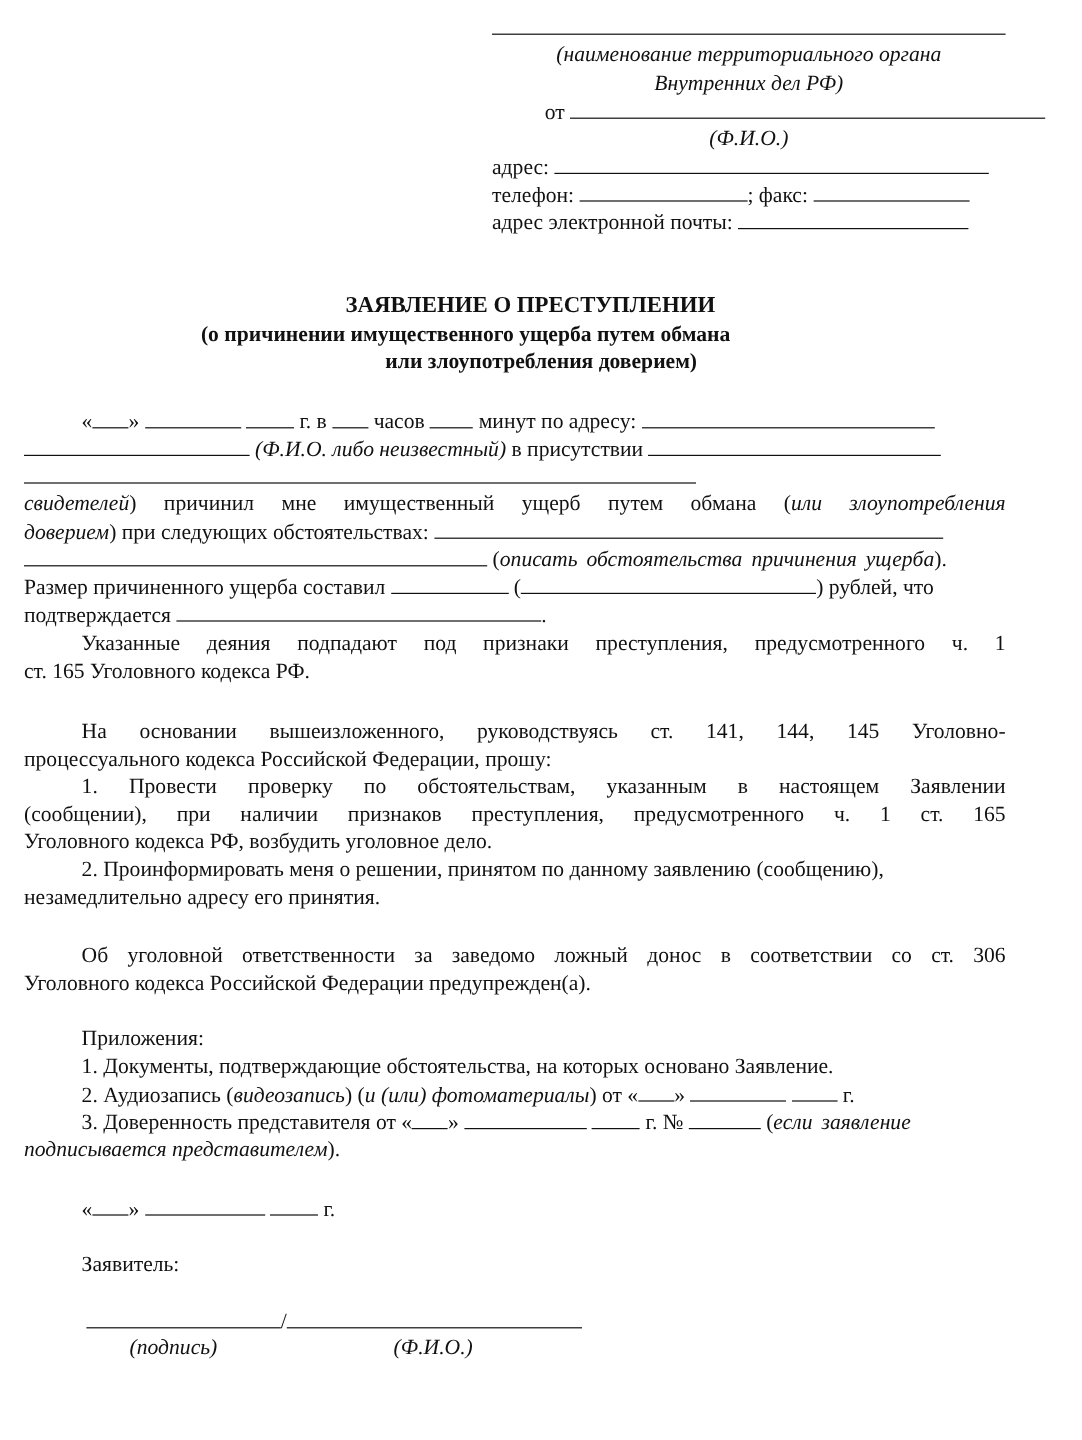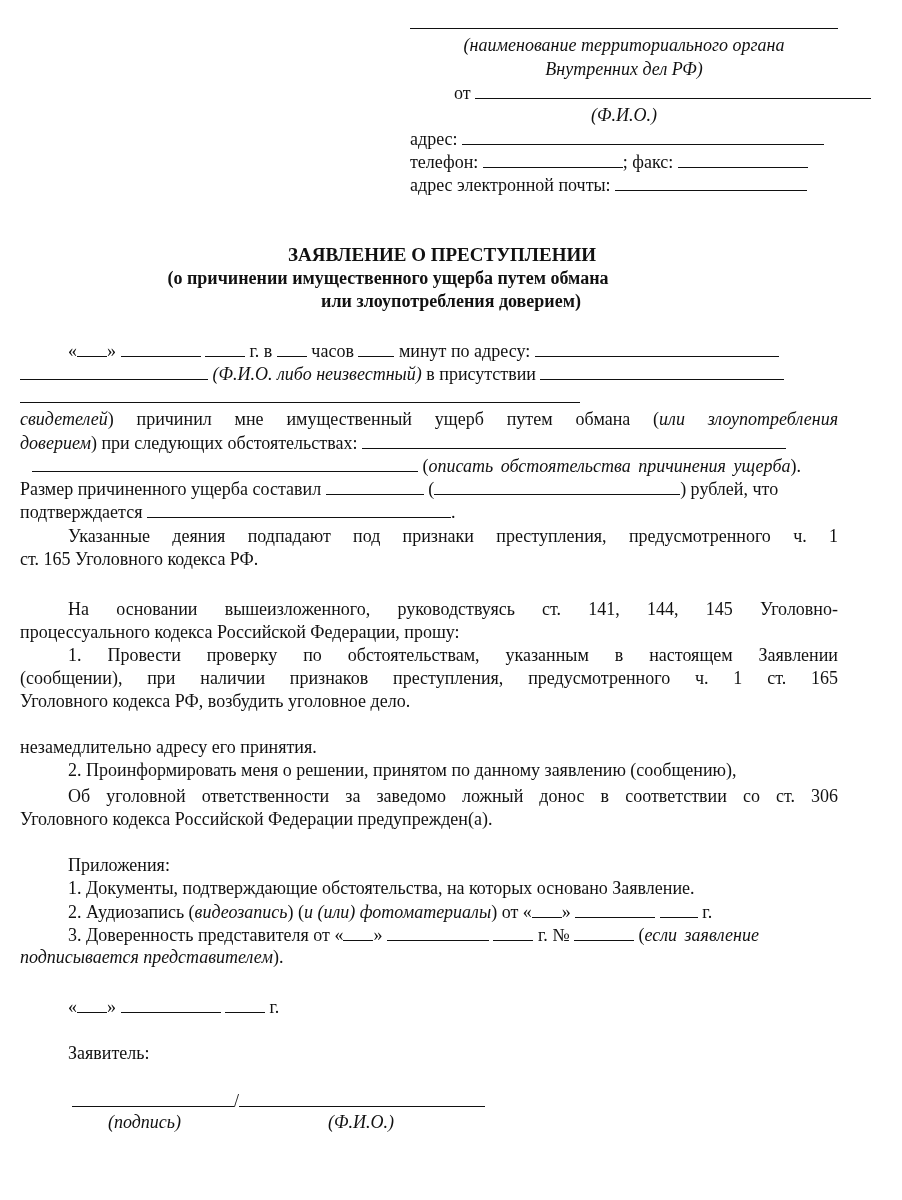--- a/index.html
+++ b/index.html
@@ -69,21 +69,21 @@
 
 <div class="ln j" style="left:20px; top:407px; width:818px; word-spacing:4px;">
   <span class="i">свидетелей</span><span>) причинил мне имущественный ущерб путем обмана (</span><span class="i">или злоупотребления</span>
 </div>
 
 <div class="ln" style="left:20px; top:430px;">
   <span class="i">доверием</span><span>) при следующих обстоятельствах:</span>
   <span class="u" style="width:424px;"></span>
 </div>
 
-<div class="ln" style="left:32px; top:453px;text-align:center;">
+<div class="ln" style="left:20px; top:453px;text-align:center;">
   <span class="u" style="width:386px;"></span>
   <span>(</span><span class="i" style="word-spacing:3px;">описать обстоятельства причинения ущерба</span><span>).</span>
 </div>
 
 <div class="ln" style="left:20px; top:476px;">
   <span>Размер причиненного ущерба составил</span>
   <span class="u" style="width:98px;"></span>
   (<span class="u" style="width:246px;"></span><span>) рублей, что</span>
 </div>
 
@@ -95,21 +95,21 @@
 <div class="ln j" style="left:68px; top:524px; width:770px;">Указанные деяния подпадают под признаки преступления, предусмотренного ч. 1</div>
 <div class="ln" style="left:20px; top:547px;">ст. 165 Уголовного кодекса РФ.</div>
 
 <div class="ln j" style="left:68px; top:597px; width:770px;">На основании вышеизложенного, руководствуясь ст. 141, 144, 145 Уголовно-</div>
 <div class="ln" style="left:20px; top:620px;">процессуального кодекса Российской Федерации, прошу:</div>
 
 <div class="ln j" style="left:68px; top:643px; width:770px;">1. Провести проверку по обстоятельствам, указанным в настоящем Заявлении</div>
 <div class="ln j" style="left:20px; top:666px; width:818px;">(сообщении), при наличии признаков преступления, предусмотренного ч. 1 ст. 165</div>
 <div class="ln" style="left:20px; top:689px;">Уголовного кодекса РФ, возбудить уголовное дело.</div>
 
-<div class="ln" style="left:68px; top:712px;margin-top:46px;">2. Проинформировать меня о решении, принятом по данному заявлению (сообщению),</div>
+<div class="ln" style="left:68px; top:712px;">2. Проинформировать меня о решении, принятом по данному заявлению (сообщению),</div>
 <div class="ln" style="left:20px; top:735px;">незамедлительно адресу его принятия.</div>
 
 <div class="ln j" style="left:68px; top:784px; width:770px;">Об уголовной ответственности за заведомо ложный донос в соответствии со ст. 306</div>
 <div class="ln" style="left:20px; top:807px;">Уголовного кодекса Российской Федерации предупрежден(а).</div>
 
 <div class="ln" style="left:68px; top:853px;">Приложения:</div>
 <div class="ln" style="left:68px; top:876px;">1. Документы, подтверждающие обстоятельства, на которых основано Заявление.</div>
 
 <div class="ln" style="left:68px; top:899px;">
   <span>2. Аудиозапись (</span><span class="i">видеозапись</span><span>) (</span><span class="i">и (или) фотоматериалы</span><span>) от «</span><span class="u" style="width:30px;"></span><span>»</span>

